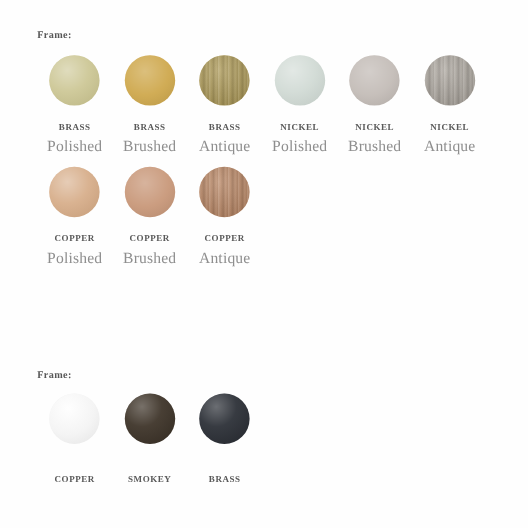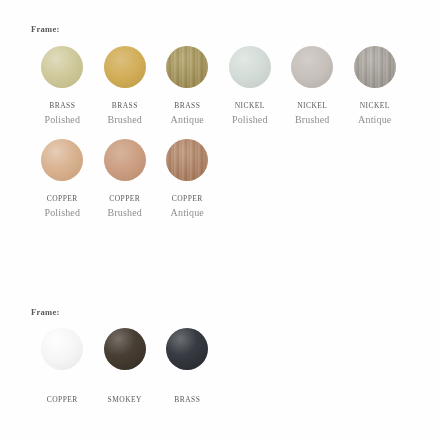--- a/index.html
+++ b/index.html
@@ -107,33 +107,33 @@
     background: radial-gradient(circle at 38% 30%,
                 rgba(255,255,255,0.95) 0%,
                 rgba(246,246,246,0.5) 55%,
                 rgba(216,216,216,0.55) 100%);
   }
 
   
   .swatch-name {
     font-family: "Liberation Serif", serif;
     font-size: 7.5px;
-    font-weight: normal;
+    font-weight: bold;
     color: #5a5a5a;
     letter-spacing: 0.45px;
     line-height: 1;
     white-space: nowrap;
   }
   #frame-row-1 .swatch-name,
   #frame-row-2 .swatch-name { margin-top: 14px; }
   #mirror-row-1 .swatch-name { margin-top: 26px; }
 
   .swatch-finish {
     font-family: "Liberation Serif", serif;
-    font-size: 10px;
+    font-size: 13px;
     font-weight: normal;
     color: #8e8e8e;
     letter-spacing: 0.15px;
     text-align: left;
     line-height: 1;
     margin-top: 5px;
     white-space: nowrap;
   }
   .swatch-finish:empty { display: none; }
 </style>

